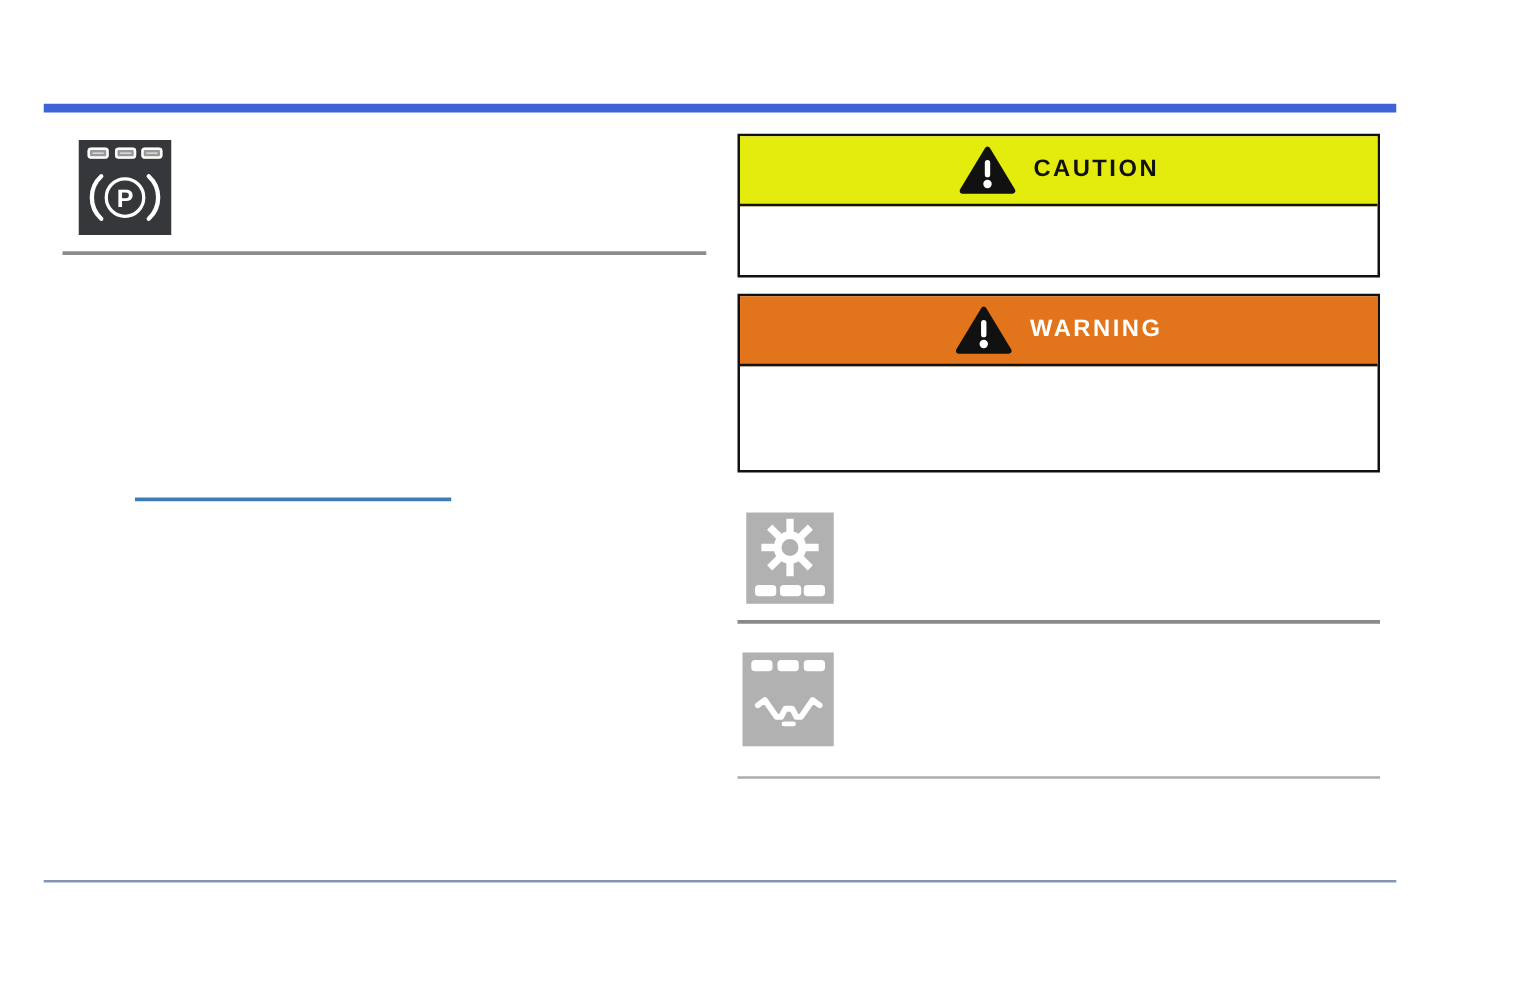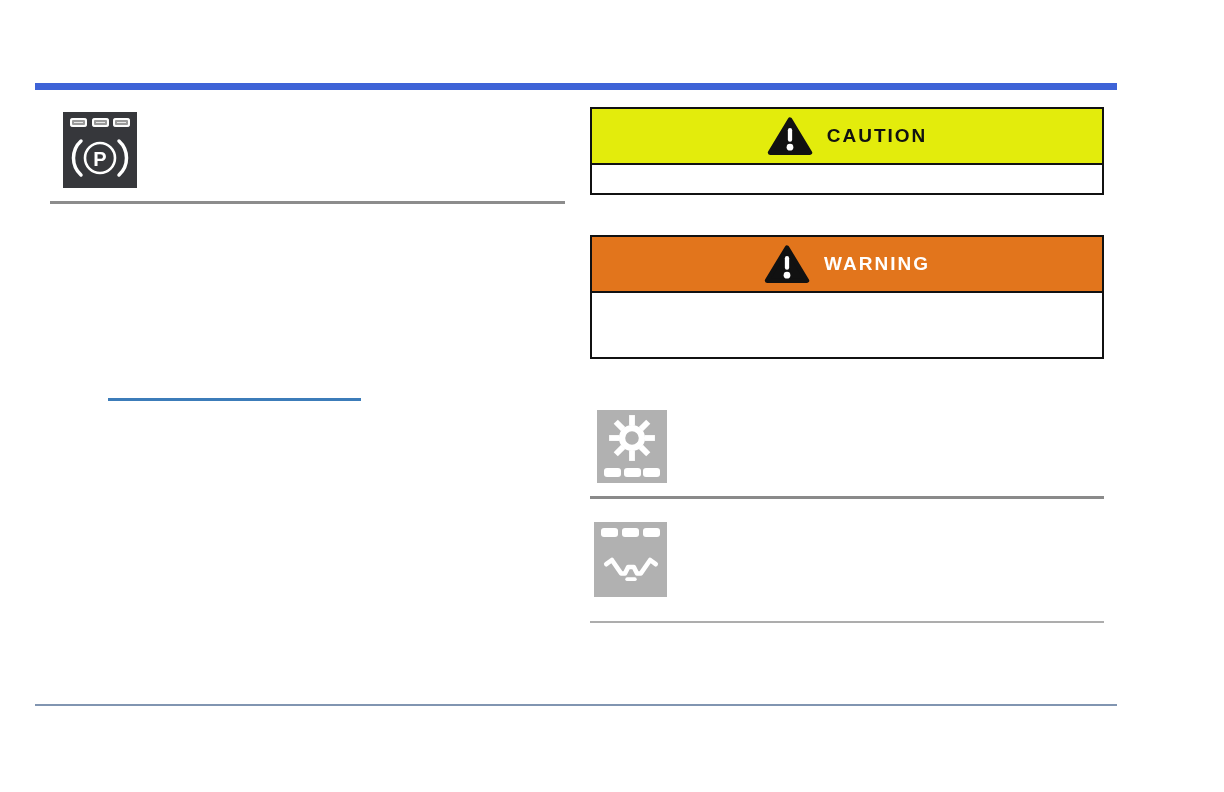--- a/index.html
+++ b/index.html
@@ -18,22 +18,22 @@
   .dash{width:17px;height:9px;border-radius:3px;background:#e8e8e8;
         box-shadow:inset 0 0 0 2px #fdfdfd, inset 0 0 0 4px #9a9a9a;}
   .telltale-dark .symbol{margin:auto;display:flex;align-items:center;justify-content:center;}
 
   
   .rule-left{left:50px;top:201px;width:515px;height:3px;background:#8c8c8c;}
   .link-underline{left:108px;top:398px;width:253px;height:3px;background:var(--link);display:block;}
 
   
   .alert-box{left:590px;width:514px;border:2px solid #111;background:#fff;box-sizing:border-box;}
-  .caution-box{top:107px;height:88px;}
-  .warning-box{top:235px;height:124px;}
+  .caution-box{top:107px;height:115px;}
+  .warning-box{top:235px;height:143px;}
   .box-header{height:56px;display:flex;align-items:center;justify-content:center;gap:14px;
               border-bottom:2px solid #111;box-sizing:border-box;}
   .caution-box .box-header{background:var(--caution);}
   .warning-box .box-header{background:var(--warning);}
   .box-title{font-weight:bold;font-size:19px;letter-spacing:2px;}
   .caution-box .box-title{color:#111;}
   .warning-box .box-title{color:#fff;}
   .box-body{flex:1;}
 
   

